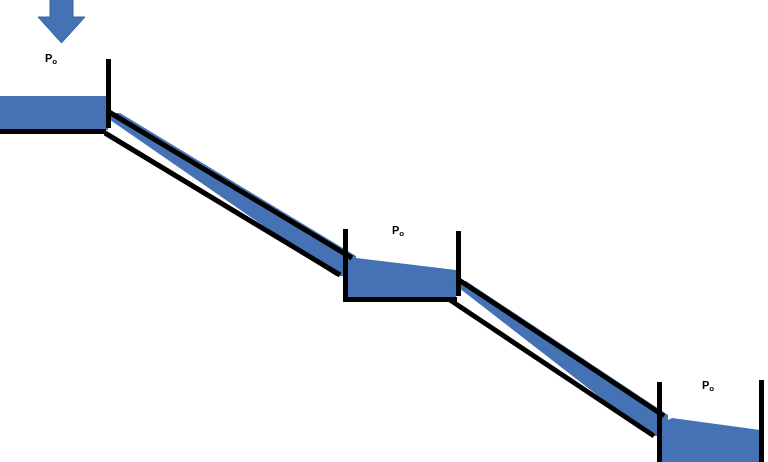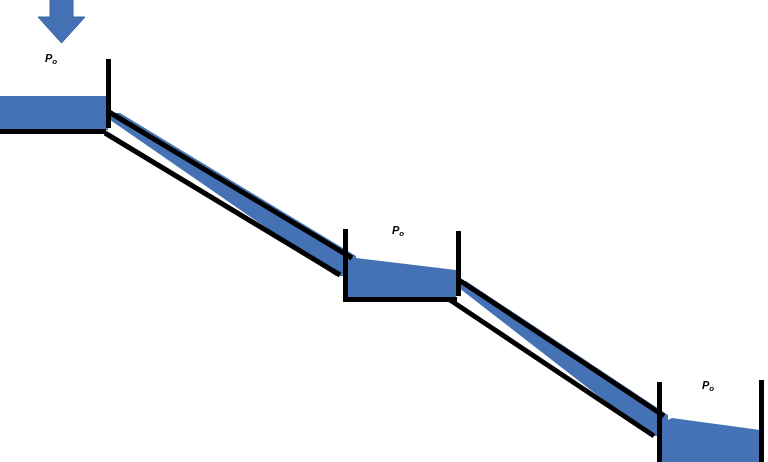--- a/index.html
+++ b/index.html
@@ -11,21 +11,20 @@
     width: 768px;
     height: 462px;
     overflow: hidden;
     font-family: "Liberation Sans", sans-serif;
   }
   #stage {
     position: relative;
     width: 768px;
     height: 462px;
     background: #ffffff;
-    font-style: italic;
   }
   #diagram-svg {
     position: absolute;
     left: 0;
     top: 0;
     width: 768px;
     height: 462px;
     display: block;
   }
   .pressure-label {

